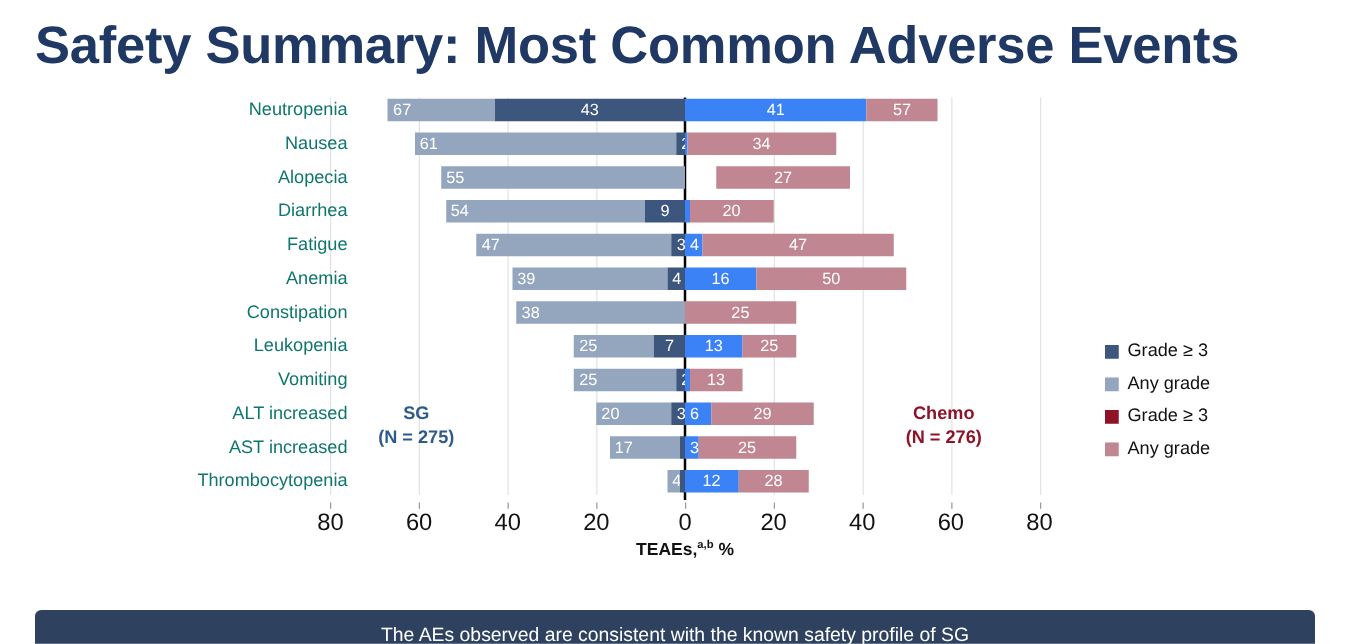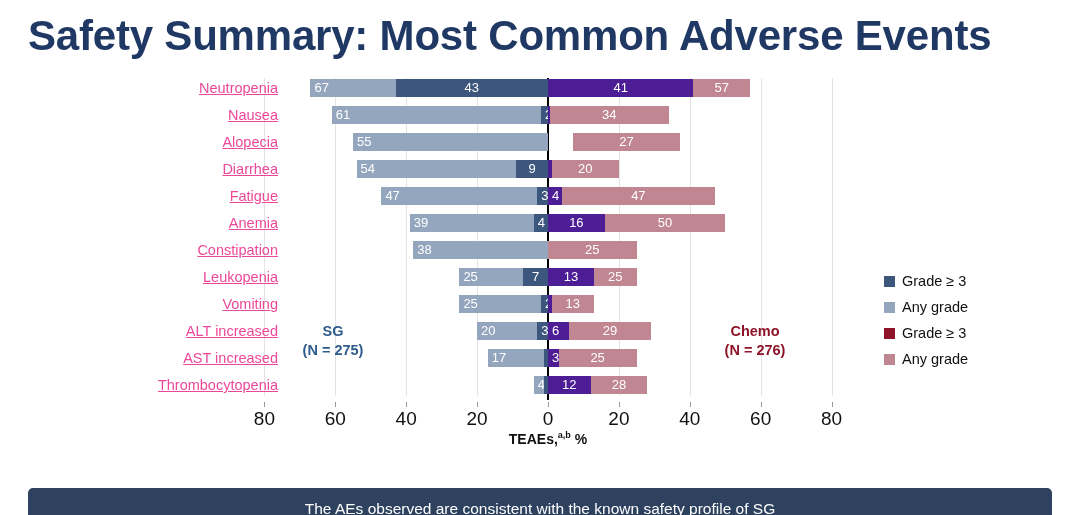--- a/index.html
+++ b/index.html
@@ -23,32 +23,31 @@
   .gridline{
     position:absolute;top:6px;height:318px;width:1px;background:#E3E3E3;
   }
   .zeroline{
     position:absolute;top:6px;height:322px;width:2px;background:#000000;
   }
   
   .row{position:absolute;left:0;width:1080px;height:27px;}
   .ylabel{
     position:absolute;left:0;width:278px;text-align:right;
-    font-size:14.5px;color:#ec4899;line-height:18px;top:1px;
+    font-size:14.5px;color:#0f766e;line-height:18px;top:1px;
     white-space:nowrap;
-    text-decoration:underline;
   }
   .bar{
     position:absolute;top:1px;height:18px;box-sizing:border-box;
     color:#ffffff;font-size:13px;line-height:18px;overflow:visible;
   }
   .bar span{position:absolute;top:0;white-space:nowrap;}
   .b-any-sg{background:#94A5BE;}
   .b-g3-sg{background:#3D567E;}
-  .b-g3-ch{background:#4c1d95;}
+  .b-g3-ch{background:#3b82f6;}
   .b-any-ch{background:#C08691;}
   .lbl-in-left span{left:4px;}
   .lbl-center span{left:50%;transform:translateX(-50%);}
   
   #axis{position:absolute;left:0;top:330px;width:1080px;height:46px;}
   .tick{
     position:absolute;top:0;width:1px;height:5px;background:#9a9a9a;
   }
   .ticklabel{
     position:absolute;top:6px;width:60px;margin-left:-30px;text-align:center;

